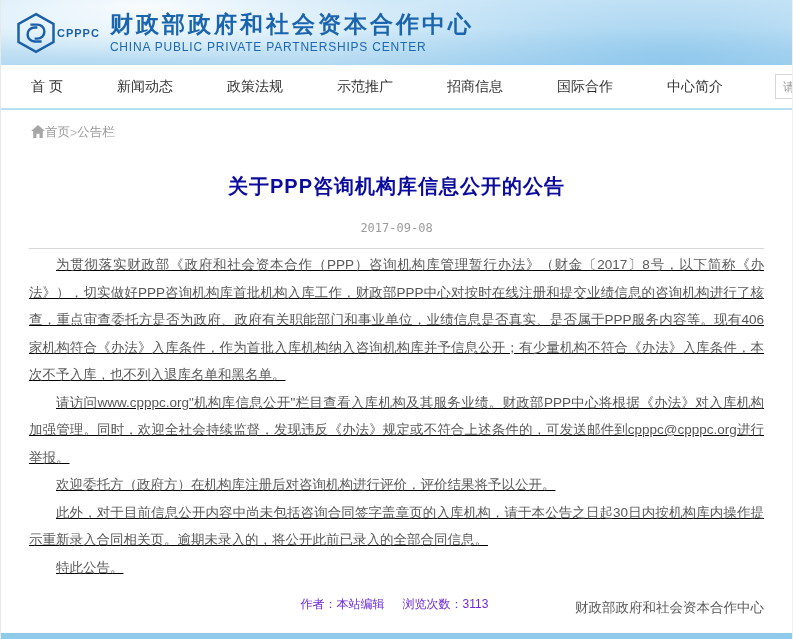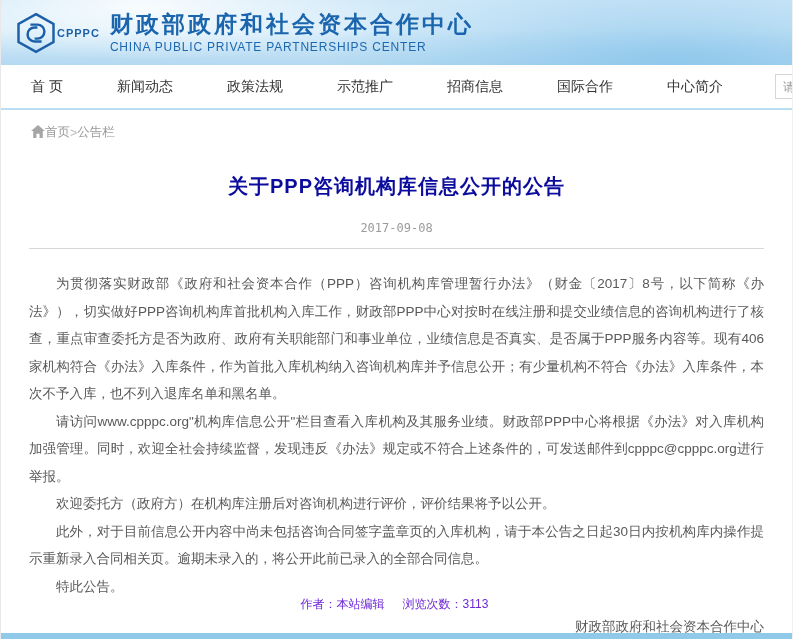--- a/index.html
+++ b/index.html
@@ -66,21 +66,21 @@
   .article-title {
     text-align: center;
     color: #0b0b9d;
     font-size: 20px;
     font-weight: bold;
     margin-top: 22px;
     letter-spacing: 1px;
   }
   .article-date { text-align: center; color: #9b9b9b; font-size: 12px; margin-top: 21px; font-family: "DejaVu Sans Mono", monospace; }
   .article-rule { border: none; border-top: 1px solid #d8d8d8; margin-top: 13px; }
-  .article-body { margin-top: 21px; }
+  .article-body { margin-top: 2px; text-decoration: underline; }
   .article-body p {
     font-size: 13.5px;
     color: #595959;
     line-height: 27.5px;
     text-indent: 2em;
     text-align: justify;
   }
   .signature { margin-top: 13px; text-align: right; }
   .signature div { font-size: 13.5px; color: #595959; line-height: 27px; }
 

